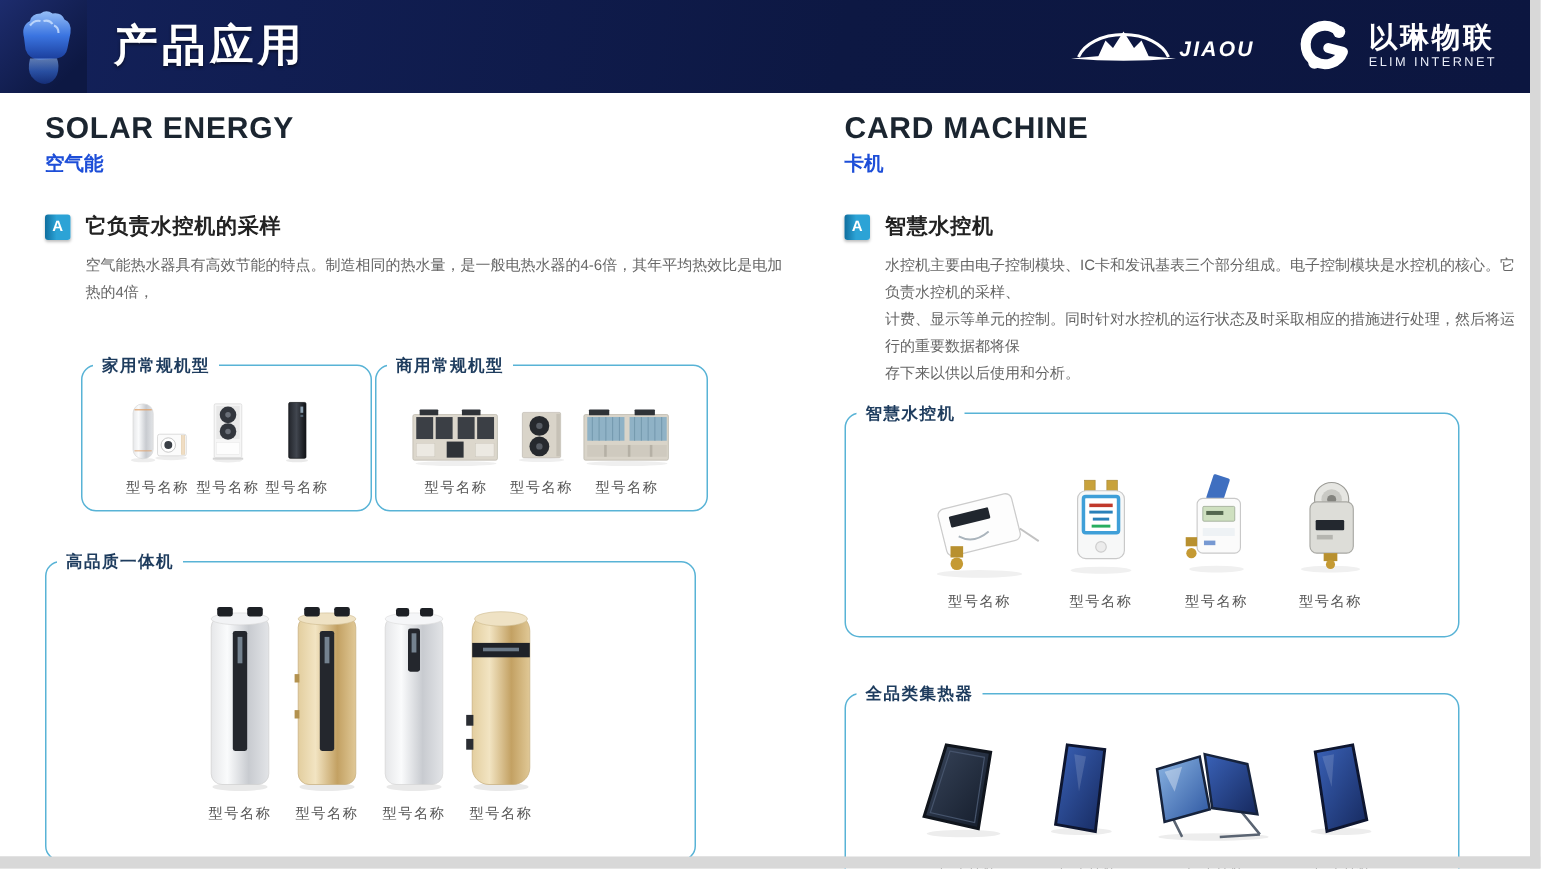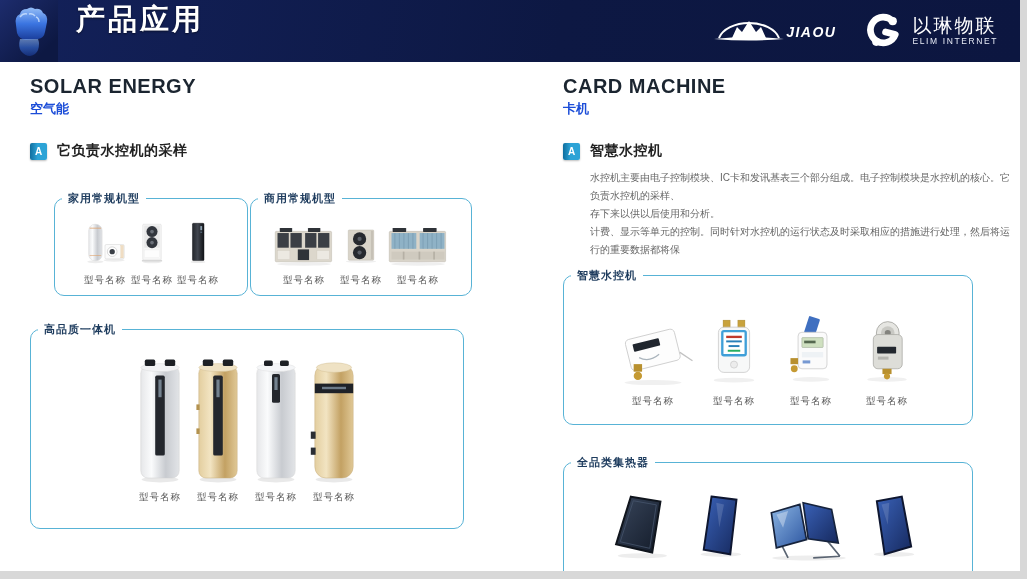--- a/index.html
+++ b/index.html
@@ -9,36 +9,36 @@
     background:#d8d8d8;
     position:relative; overflow:hidden;
   }
   .page {
     position:absolute; left:0; top:0; width:1020px; height:571px;
     background:#ffffff;
   }
   
   header {
     height:62px; background:linear-gradient(100deg,#13215a 0%,#0d1843 55%,#0c1640 100%);
-    display:flex; 
+    display:flex; align-items:center;
   }
   .fist-box{
     width:58px;height:62px;display:flex;align-items:center;justify-content:center;
     background:linear-gradient(135deg,#1d2c6d 0%,#0d1843 80%);
   }
   .page-title{
     color:#ffffff; font-size:29px; font-weight:bold; letter-spacing:3px;
     margin-left:18px; flex:1; text-shadow:0 1px 2px rgba(0,0,0,.5);
   }
   .logos{ display:flex; align-items:center; gap:30px; margin-right:22px; }
   .jiaou{ display:flex; flex-direction:row; align-items:center; }
   .jiaou-text{ color:#fff; font-size:14px; font-weight:bold; font-style:italic; letter-spacing:1.5px; margin-top:1px;}
   .elim{ display:flex; align-items:center; gap:9px; }
   .elim-texts{ display:flex; flex-direction:column; }
-  .elim-cn{ color:#fff; font-size:19px; font-weight:normal; letter-spacing:2px; line-height:1.05;}
+  .elim-cn{ color:#fff; font-size:19px; font-weight:bold; letter-spacing:2px; line-height:1.05;}
   .elim-en{ color:#e8ecf7; font-size:8.5px; letter-spacing:1.6px; margin-top:1px;}
   
   main{ display:flex; padding:13px 0 0 30px; }
   .col-left{ width:500px; }
   .col-right{ width:447px; margin-left:33px; }
   h2{ font-size:20px; font-weight:800; color:#1b2530; letter-spacing:.5px; line-height:1.1;}
   .subtitle{ font-size:13px; font-weight:bold; color:#1d4ed8; margin-top:3px;}
   .item-head{ display:flex; align-items:center; margin-top:24px; }
   .badge{
     width:17px;height:17px;border-radius:2px;
@@ -159,20 +159,21 @@
 
     <section class="col-left">
       <h2>SOLAR ENERGY</h2>
       <div class="subtitle">空气能</div>
 
       <div class="item-head">
         <span class="badge">A</span>
         <span class="item-title">它负责水控机的采样</span>
       </div>
       <div class="desc">
+        <div>空气能热水器具有高效节能的特点。制造相同的热水量，是一般电热水器的4-6倍，其年平均热效比是电加热的4倍，</div>
       </div>
 
       <div class="box-row">
 
         <div class="pbox pbox-home">
           <span class="pbox-label">家用常规机型</span>
           <div class="products">
             <figure>
               <svg width="48" height="50" viewBox="0 0 100 94">
                 <ellipse cx="30" cy="84" rx="17" ry="3" fill="#ededed"></ellipse>
@@ -335,22 +336,22 @@
     <section class="col-right">
       <h2>CARD MACHINE</h2>
       <div class="subtitle">卡机</div>
 
       <div class="item-head">
         <span class="badge">A</span>
         <span class="item-title">智慧水控机</span>
       </div>
       <div class="desc">
         <div>水控机主要由电子控制模块、IC卡和发讯基表三个部分组成。电子控制模块是水控机的核心。它负责水控机的采样、</div>
+        <div>计费、显示等单元的控制。同时针对水控机的运行状态及时采取相应的措施进行处理，然后将运行的重要数据都将保</div>
         <div>存下来以供以后使用和分析。</div>
-        <div>计费、显示等单元的控制。同时针对水控机的运行状态及时采取相应的措施进行处理，然后将运行的重要数据都将保</div>
       </div>
 
       <div class="pbox pbox-water">
         <span class="pbox-label">智慧水控机</span>
         <div class="products">
           <figure>
             <svg width="84" height="82" viewBox="0 0 100 92">
               <ellipse cx="50" cy="86" rx="34" ry="3" fill="#f0f0f0"></ellipse>
               <g transform="rotate(-14 50 48)">
                 <rect x="20" y="28" width="60" height="38" rx="5" fill="#fdfdfd" stroke="#cccccc"></rect>

